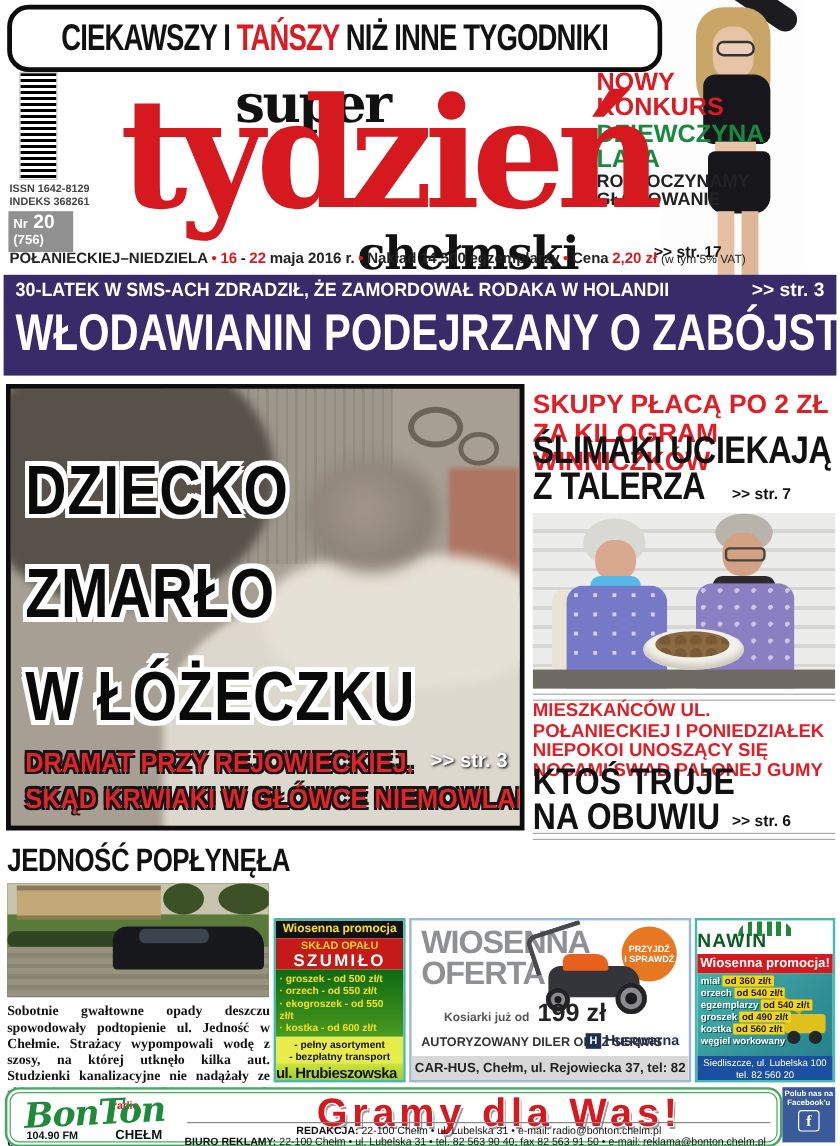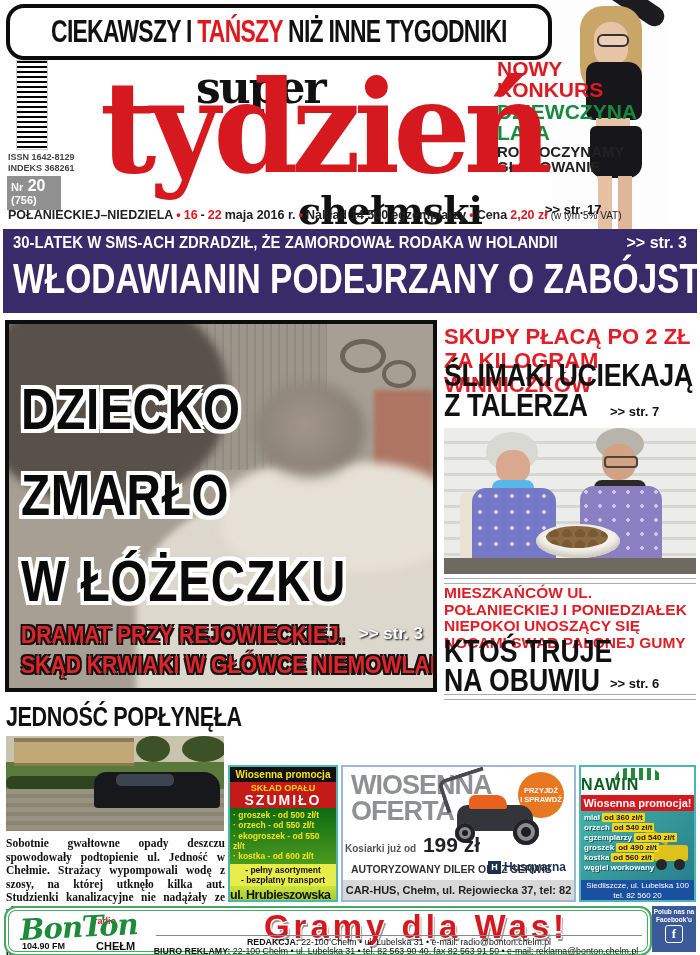--- a/index.html
+++ b/index.html
@@ -128,21 +128,21 @@
   .sz-items{background:linear-gradient(180deg,#0e6a12,#4a9a1e);color:#f5e21a;font-size:8.5px;font-weight:bold;
     padding:2px 3px;line-height:1.22;}
   .sz-extras{background:#e8ec4a;color:#111;font-size:8.5px;font-weight:bold;text-align:center;line-height:1.2;padding:1px 0;}
   .sz-street{background:linear-gradient(180deg,#cfe23a,#9ccb30);line-height:1;}
   .sz-street .st{font-size:12.5px;font-weight:bold;letter-spacing:-.5px;}
   
   #adCh{left:341px;top:765px;width:235px;height:137px;border:2px solid #9bb8d4;background:#fff;}
   .ch-title{position:absolute;left:8px;top:6px;color:#8f9093;font-size:27px;font-weight:bold;line-height:.95;letter-spacing:-1px;}
   .ch-badge{position:absolute;right:10px;top:5px;width:46px;height:46px;border-radius:50%;background:#e87722;color:#fff;
     font-size:7.5px;font-weight:bold;display:flex;flex-direction:column;align-items:center;justify-content:center;text-align:center;line-height:1.2;}
-  .ch-offer{position:absolute;left:2px;top:66px;color:#555;font-size:10px;font-weight:bold;}
+  .ch-offer{position:absolute;left:27px;top:66px;color:#555;font-size:10px;font-weight:bold;}
   .ch-price{font-size:21px;color:#222;margin-left:4px;}
   .ch-dealer{position:absolute;left:8px;top:96px;font-size:10.5px;color:#333;font-weight:bold;}
   .ch-brand{position:absolute;right:8px;top:93px;font-size:12px;font-weight:bold;color:#1d3050;display:flex;align-items:center;gap:3px;}
   .ch-crown{width:13px;height:13px;background:#1d3050;color:#fff;font-size:9px;font-weight:bold;display:inline-flex;align-items:center;justify-content:center;}
   .ch-footer{position:absolute;left:0;bottom:0;width:100%;height:20px;background:#d8d8d8;color:#222;
     font-size:11px;font-weight:bold;line-height:20px;text-align:center;}
   .ch-mower{position:absolute;left:96px;top:14px;width:110px;height:62px;}
   .ch-mbody{position:absolute;left:18px;top:24px;width:76px;height:26px;background:#34353a;border-radius:10px 14px 4px 4px;}
   .ch-mtop{position:absolute;left:30px;top:14px;width:38px;height:14px;background:#e8611e;border-radius:6px 10px 2px 2px;}
   .ch-mwheel1{position:absolute;left:16px;top:42px;width:20px;height:20px;border-radius:50%;background:#1d1d20;box-shadow:inset 0 0 0 4px #232326,inset 0 0 0 7px #8b8b90;}

